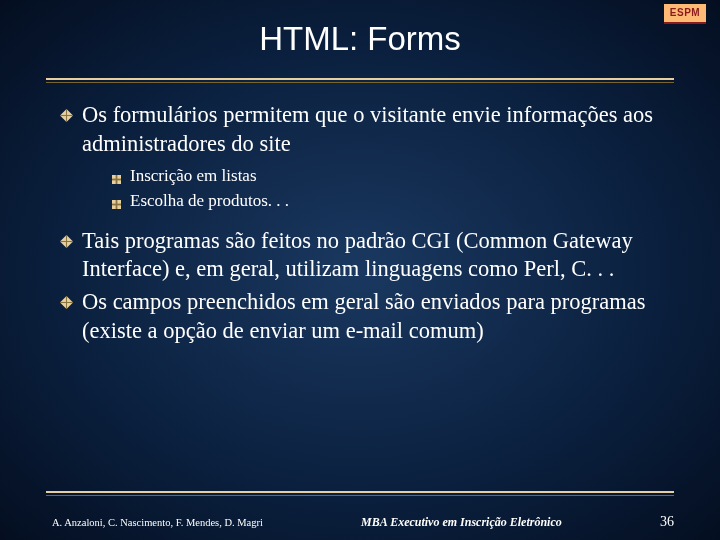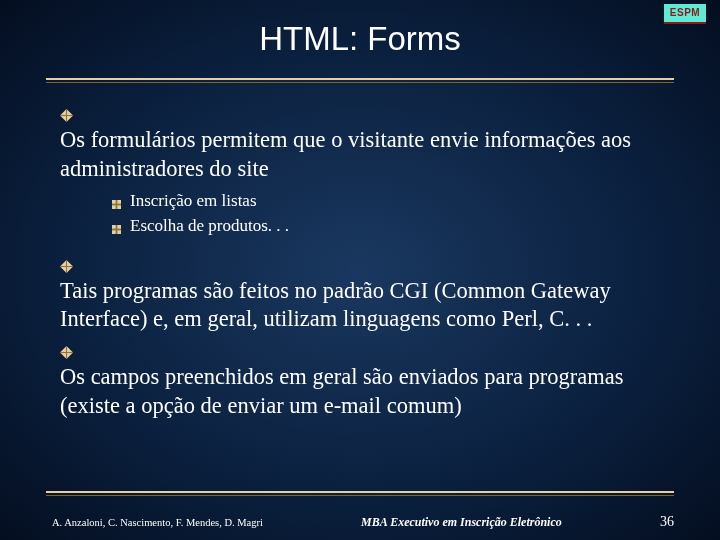--- a/index.html
+++ b/index.html
@@ -12,21 +12,21 @@
     color: #fff;
     overflow: hidden;
     position: relative;
   }
   .logo {
     position: absolute;
     top: 4px;
     right: 14px;
     width: 42px;
     height: 18px;
-    background: #5eead4;
+    background: #fdba74;
     color: #8b1a1a;
     font-family: Arial, sans-serif;
     font-weight: bold;
     font-size: 10px;
     text-align: center;
     line-height: 18px;
     letter-spacing: 0.5px;
     border-bottom: 2px solid #8b1a1a;
   }
   .title {
@@ -45,21 +45,20 @@
     border-bottom: 1px solid #7a6530;
     height: 2px;
   }
   .content {
     margin: 18px 60px 0 60px;
   }
   .bullet-row {
     display: flex;
     align-items: flex-start;
     margin-bottom: 4px;
-    flex-direction: column;
   }
   .bullet-icon {
     width: 22px;
     flex-shrink: 0;
     margin-top: 7px;
   }
   .bullet-text {
     font-size: 22.5px;
     line-height: 1.28;
     color: #fff;

